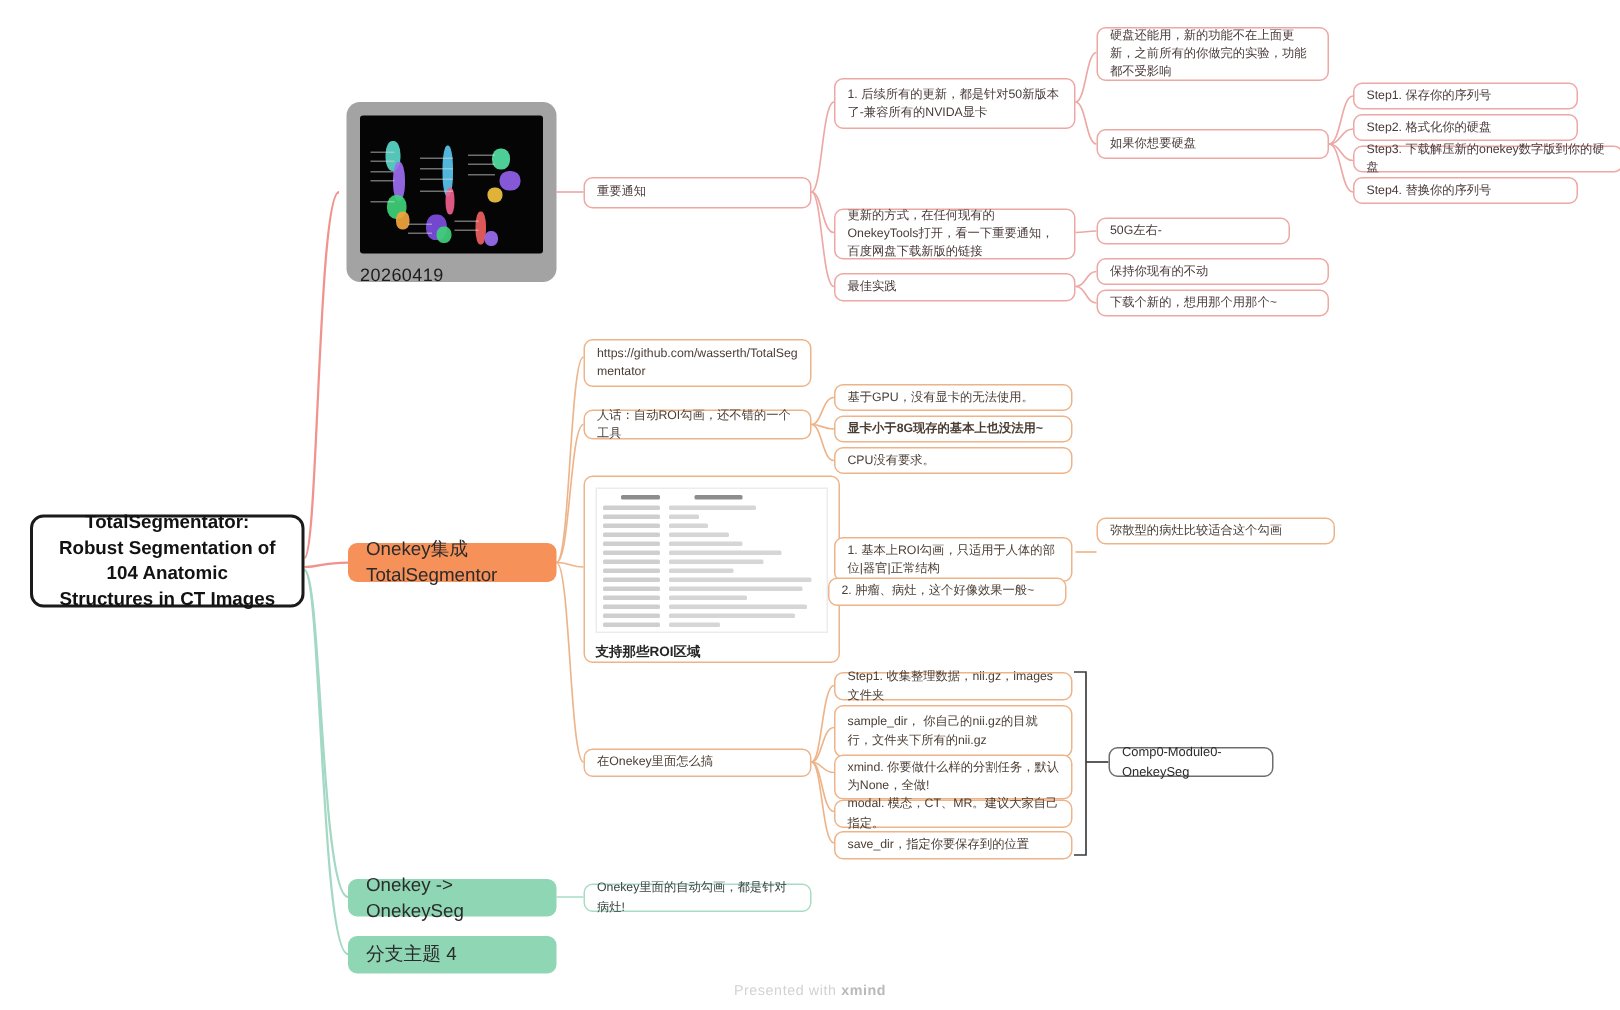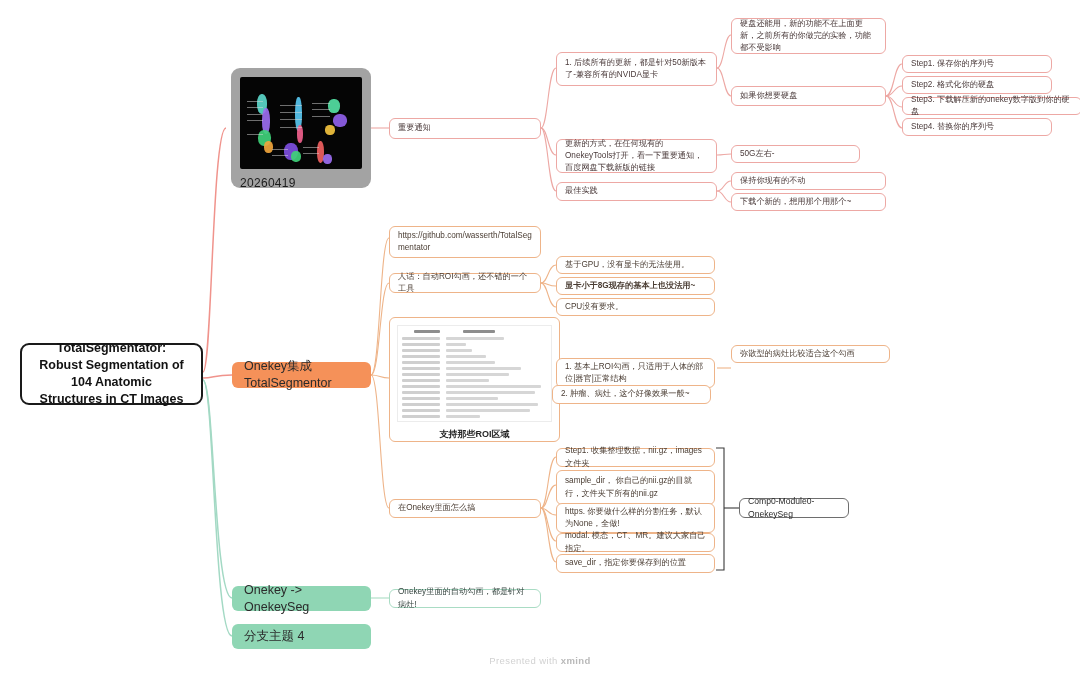--- a/index.html
+++ b/index.html
@@ -294,21 +294,21 @@
   <div class="node outline o-orange" style="left:556px; top:256px; width:159px; height:18px;">
     <span>基于GPU，没有显卡的无法使用。</span>
   </div>
   <div class="node outline o-orange" style="left:556px; top:277px; width:159px; height:18px;font-weight:bold;">
     <span>显卡小于8G现存的基本上也没法用~</span>
   </div>
   <div class="node outline o-orange" style="left:556px; top:298px; width:159px; height:18px;">
     <span>CPU没有要求。</span>
   </div>
 
-  <div class="node tablecard" style="left:389px; top:317px; width:171px; height:125px;text-align:center;">
+  <div class="node tablecard" style="left:389px; top:317px; width:171px; height:125px;">
     <div class="shot">
       <div class="trow thead" style="top:4px;">
           <i class="tcell-a" style="left:8%;width:18%;"></i>
           <i class="tcell-b" style="left:42%;width:22%;"></i>
         </div>
       <div class="trow" style="top:11px;">
           <i class="tcell-a"></i>
           <i class="tcell-b" style="width:40%;"></i>
         </div>
       <div class="trow" style="top:17px;">
@@ -381,21 +381,21 @@
     <span>在Onekey里面怎么搞</span>
   </div>
 
   <div class="node outline o-orange" style="left:556px; top:448px; width:159px; height:19px;">
     <span>Step1. 收集整理数据，nii.gz，images文件夹</span>
   </div>
   <div class="node outline o-orange" style="left:556px; top:470px; width:159px; height:35px;">
     <span>sample_dir， 你自己的nii.gz的目就行，文件夹下所有的nii.gz</span>
   </div>
   <div class="node outline o-orange" style="left:556px; top:503px; width:159px; height:30px;">
-    <span>https. 你要做什么样的分割任务，默认为None，全做!</span>
+    <span>xmind. 你要做什么样的分割任务，默认为None，全做!</span>
   </div>
   <div class="node outline o-orange" style="left:556px; top:533px; width:159px; height:19px;">
     <span>modal. 模态，CT、MR。建议大家自己指定。</span>
   </div>
   <div class="node outline o-orange" style="left:556px; top:554px; width:159px; height:19px;">
     <span>save_dir，指定你要保存到的位置</span>
   </div>
 
   <div class="node outline o-gray" style="left:739px; top:498px; width:110px; height:20px; justify-content:center; font-size:8.6px;">
     <span>Comp0-Module0-OnekeySeg</span>

